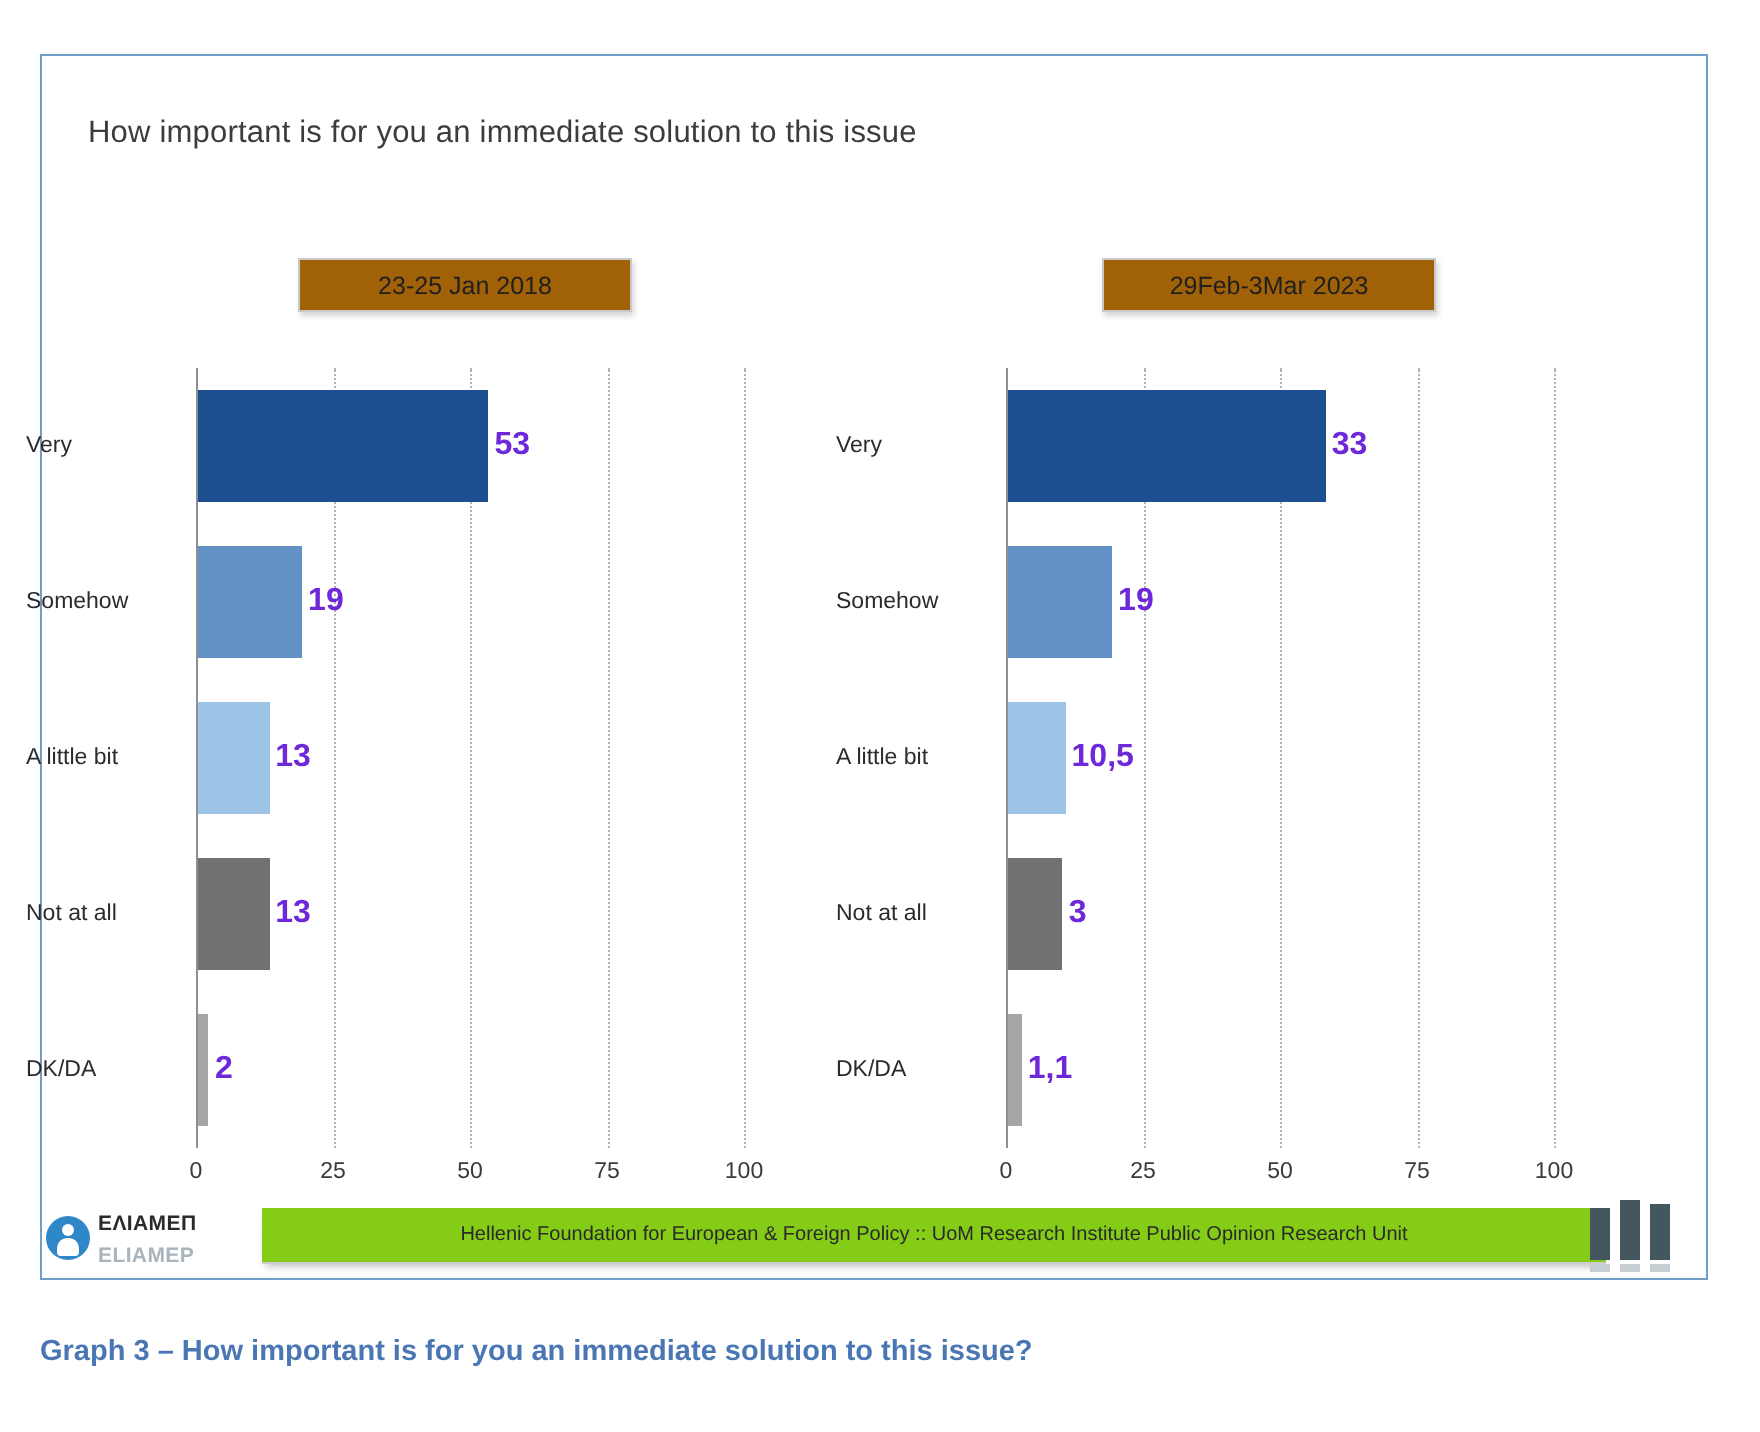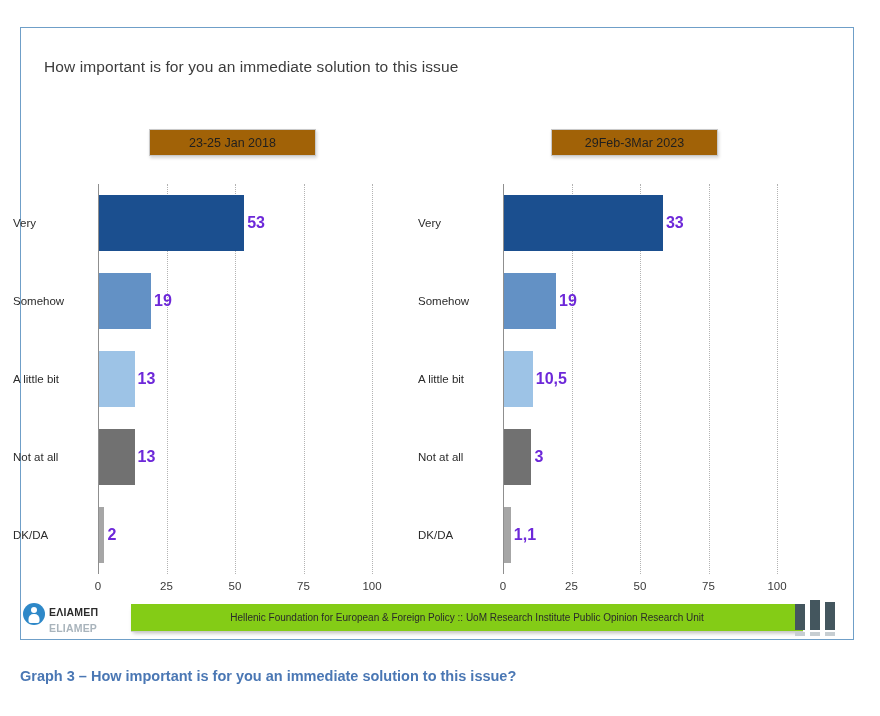--- a/index.html
+++ b/index.html
@@ -158,21 +158,21 @@
     white-space: nowrap;
   }
 
   .logo {
     position: absolute;
     left: 0px;
     top: 3px;
     width: 104px;
     height: 32px;
     display: flex;
-    align-items: flex-start;
+    align-items: center;
   }
   .logo-mark {
     width: 22px;
     height: 22px;
     border-radius: 50%;
     background: #2e88c8;
     position: relative;
     flex: none;
   }
   .logo-mark::before {

